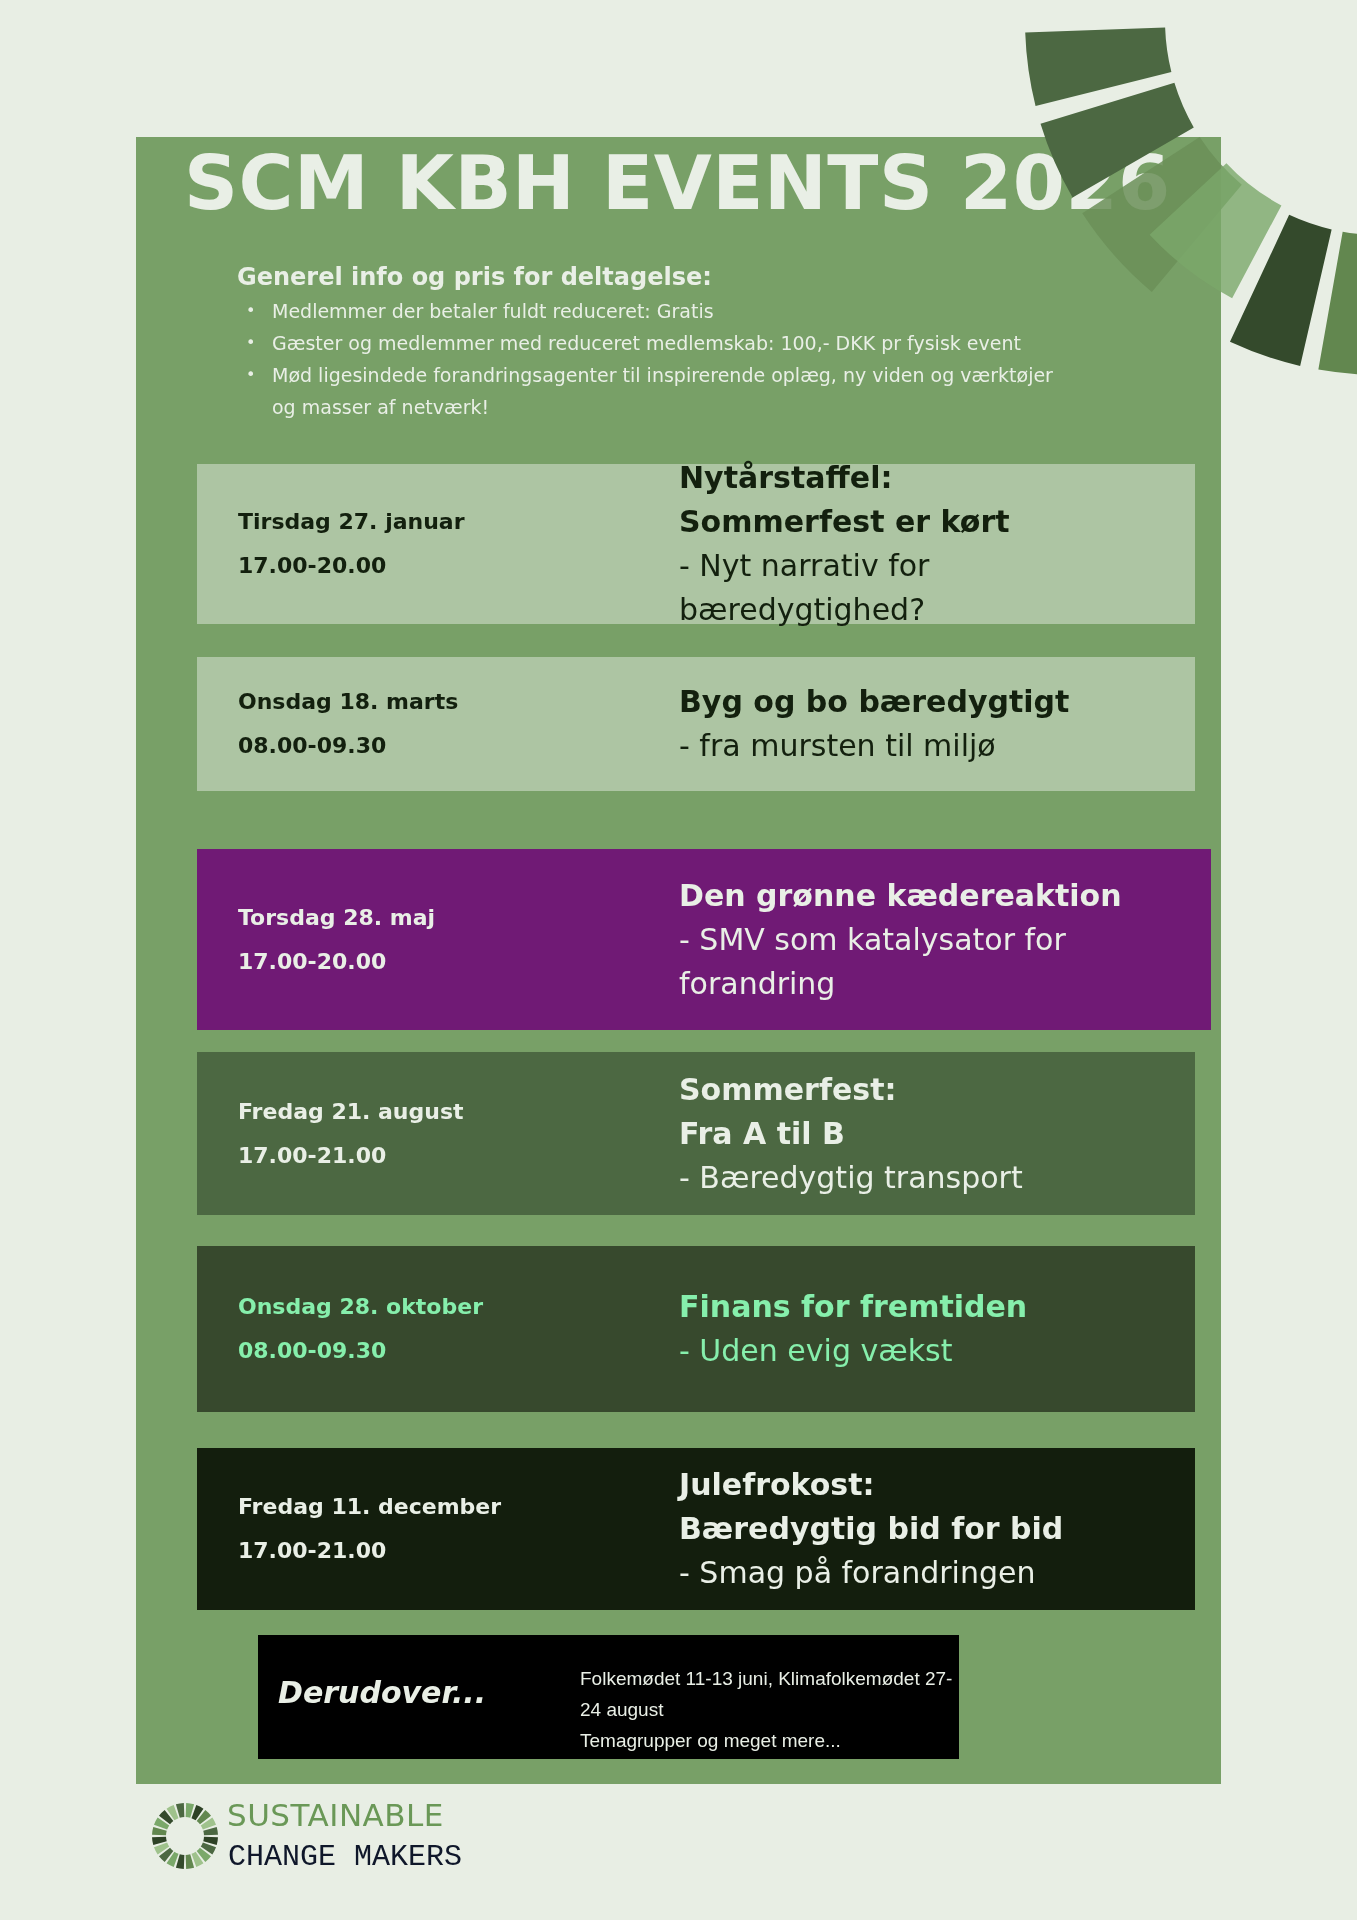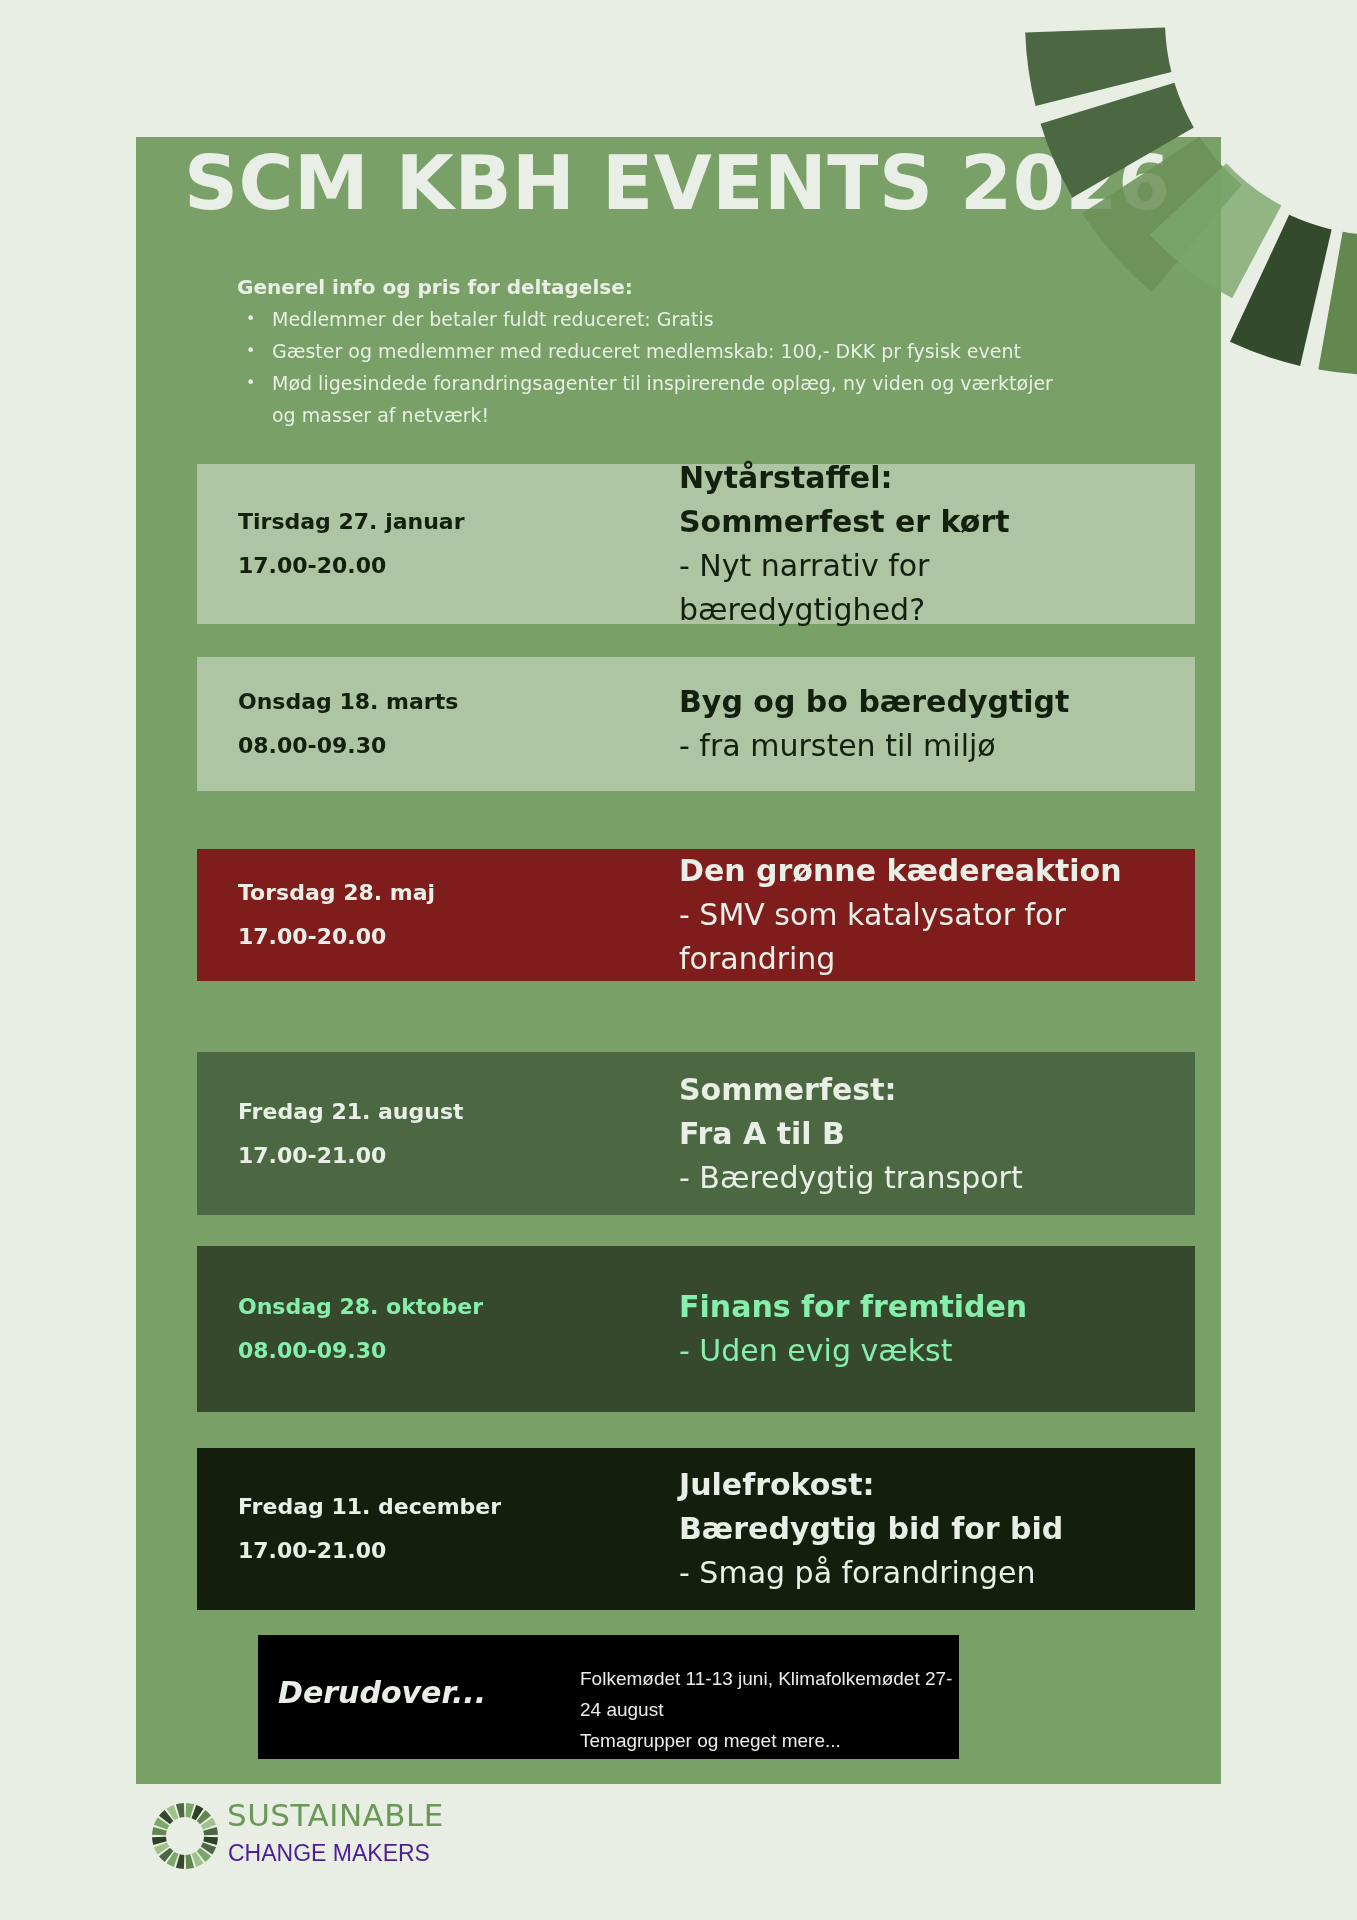--- a/index.html
+++ b/index.html
@@ -12,21 +12,21 @@
   .panel {
     position: absolute; left: 136px; top: 137px; width: 1085px; height: 1647px;
     background: #78a067; z-index: 1;
   }
   .title {
     position: absolute; left: 48px; top: 2px; margin: 0;
     font-size: 75px; font-weight: bold; color: #e9efe6; letter-spacing: 0.5px;
     white-space: nowrap; z-index: 3;
   }
   .info { position: absolute; left: 101px; top: 126px; width: 900px; color: #e9efe6; z-index: 3; }
-  .info-head { font-size: 20px; font-weight: bold; margin: 12px 0 4px 0; }
+  .info-head { font-size: 24px; font-weight: bold; margin: 0 0 4px 0; }
   .info ul { margin: 0; padding-left: 35px; list-style: none; }
   .info li { font-size: 19px; line-height: 32px; position: relative; }
   .info li .bullet { position: absolute; left: -26px; top: 0; font-size: 16px; }
 
   .event {
     position: absolute; left: 61px; width: 998px;
     display: flex; align-items: center;
   }
   .event .when { position: absolute; left: 41px; font-size: 22px; font-weight: bold; line-height: 44px; }
   .event .what { position: absolute; left: 482px; font-size: 30px; line-height: 44px; width: 500px; }
@@ -35,21 +35,21 @@
 
   .more {
     position: absolute; left: 122px; top: 1498px; width: 701px; height: 124px;
     background: #000000; color: #e9efe6;
   }
   .more .lbl { position: absolute; left: 20px; top: 40px; font-size: 30px; font-weight: bold; font-style: italic; }
   .more .lines { position: absolute; left: 322px; top: 28px; font-family: "Liberation Sans", sans-serif; font-size: 19px; line-height: 31px; }
 
   .footer-logo { position: absolute; left: 150px; top: 1800px; width: 70px; height: 72px; }
   .brand1 { position: absolute; left: 227px; top: 1797px; font-size: 31px; color: #6a9857; letter-spacing: 0.5px; font-family: "DejaVu Sans", sans-serif; }
-  .brand2 { position: absolute; left: 228px; top: 1840px; font-size: 23px; color: #4c1d95; font-family: Liberation Sans, sans-serif; }
+  .brand2 { position: absolute; left: 228px; top: 1840px; font-size: 30px; color: #0f172a; font-family: Liberation Mono, monospace; }
 </style>
 </head>
 <body>
 
 <svg id="deco-ring" viewBox="0 0 1357 420">
     <path d="M1035.5450171720213,105.88227293788205 A355,355 0 0 1 1025.216256408221,32.38932132938775 L1165.1309721908945,27.50339179103765 A215,215 0 0 0 1171.3864188506607,72.01320755392857 Z" fill="#4c6842"></path>
     <path d="M1072.5609816565243,197.49999999999997 A355,355 0 0 1 1040.5118116331223,123.79195517657165 L1174.3944774679474,82.85991651538846 A215,215 0 0 0 1193.8045381863458,127.49999999999999 Z" fill="#4c6842"></path>
     <path d="M1151.8103985612786,291.9457773072372 A355,355 0 0 1 1082.2719483793744,213.34685743033458 L1199.6858278917339,137.09739252823078 A215,215 0 0 0 1241.800663917394,184.69955527058028 Z" fill="#6b8f58" opacity="0.85"></path>
     <path d="M1232.1164577224445,298.12849175056203 A315,315 0 0 1 1149.6235839899614,234.82948341968705 L1226.415722659974,163.2196556131247 A210,210 0 0 0 1281.410971814963,205.41899450037468 Z" fill="#7aa86a" opacity="0.8"></path>
     <path d="M1300.142375707928,365.9013729987585 A355,355 0 0 1 1229.9705170820516,341.7392643980108 L1289.1370737257496,214.85617421287975 A215,215 0 0 0 1331.635523316069,229.4895639288256 Z" fill="#344a2c"></path>
@@ -84,21 +84,21 @@
       <div class="event" style="top: 520px; height: 134px; background: rgb(173, 197, 163); color: rgb(19, 32, 14);">
         <div class="when">
           <div>Onsdag 18. marts</div>
           <div>08.00-09.30</div>
         </div>
         <div class="what">
           <span class="tl">Byg og bo bæredygtigt</span>
           <span class="sub">- fra mursten til miljø</span>
         </div>
       </div>
-      <div class="event" style="top: 712px; height: 132px; background: #7f1d1d; color: rgb(233, 239, 230);">
+      <div class="event" style="top: 712px; height: 181px; background: #701a75; color: rgb(233, 239, 230); padding-left: 16px;">
         <div class="when">
           <div>Torsdag 28. maj</div>
           <div>17.00-20.00</div>
         </div>
         <div class="what">
           <span class="tl">Den grønne kædereaktion</span>
           <span class="sub">- SMV som katalysator for forandring</span>
         </div>
       </div>
       <div class="event" style="top: 915px; height: 163px; background: rgb(76, 104, 66); color: rgb(233, 239, 230);">

